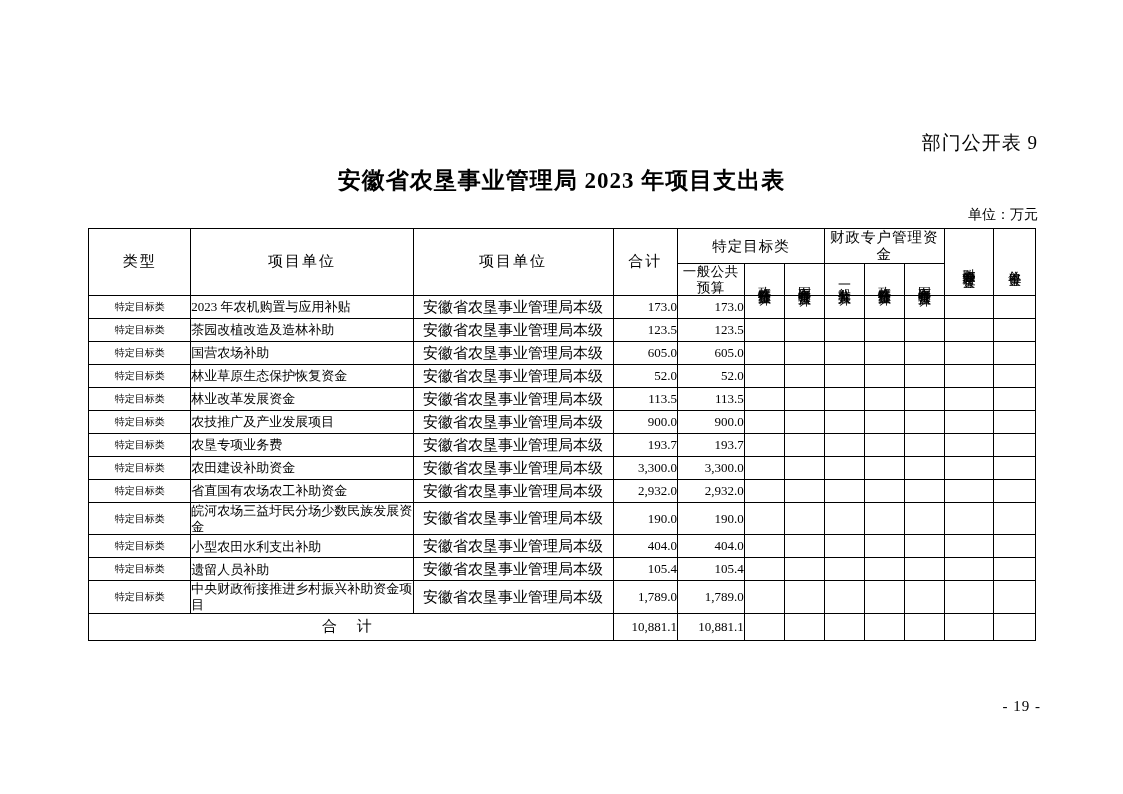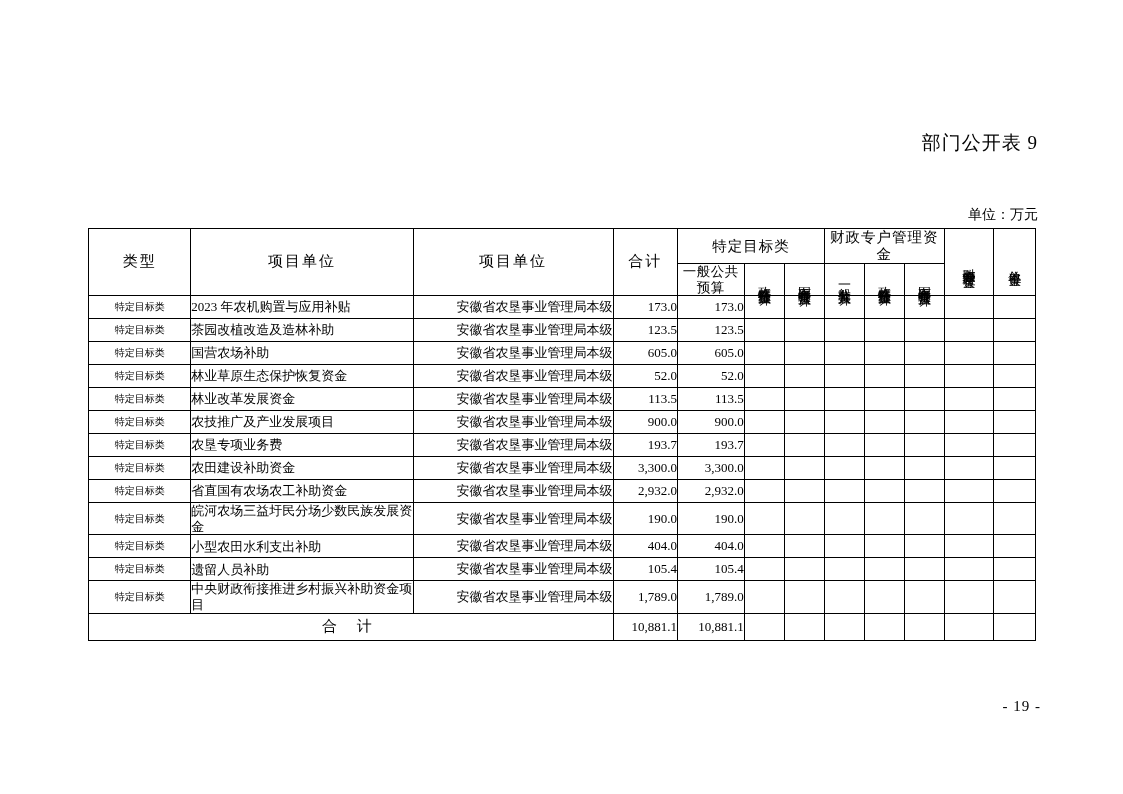--- a/index.html
+++ b/index.html
@@ -107,22 +107,22 @@
     font-size: 10px;
     padding: 1px 2px;
   }
   .c-name {
     text-align: left;
     font-size: 13px;
     padding: 2px 6px;
     line-height: 1.2;
   }
   .c-unit {
-    text-align: right;
-    font-size: 13px;
+    text-align: center;
+    font-size: 15px;
     padding: 1px 2px;
   }
   .c-num {
     text-align: right;
     font-size: 13px;
     padding: 1px 6px 1px 2px;
     font-family: "Liberation Serif", serif;
   }
   .c-blank { }
   .total-row td {
@@ -148,20 +148,21 @@
     letter-spacing: 1px;
   }
 </style>
 </head>
 <body>
 
 <div class="page">
 
   <div class="doc-tag">部门公开表 9</div>
 
+  <div class="doc-title">安徽省农垦事业管理局 2023 年项目支出表</div>
 
   <div class="unit-note">单位：万元</div>
 
   <table class="budget">
     <colgroup>
       <col style="width:92px">
       <col style="width:200px">
       <col style="width:180px">
       <col style="width:58px">
       <col style="width:60px">

